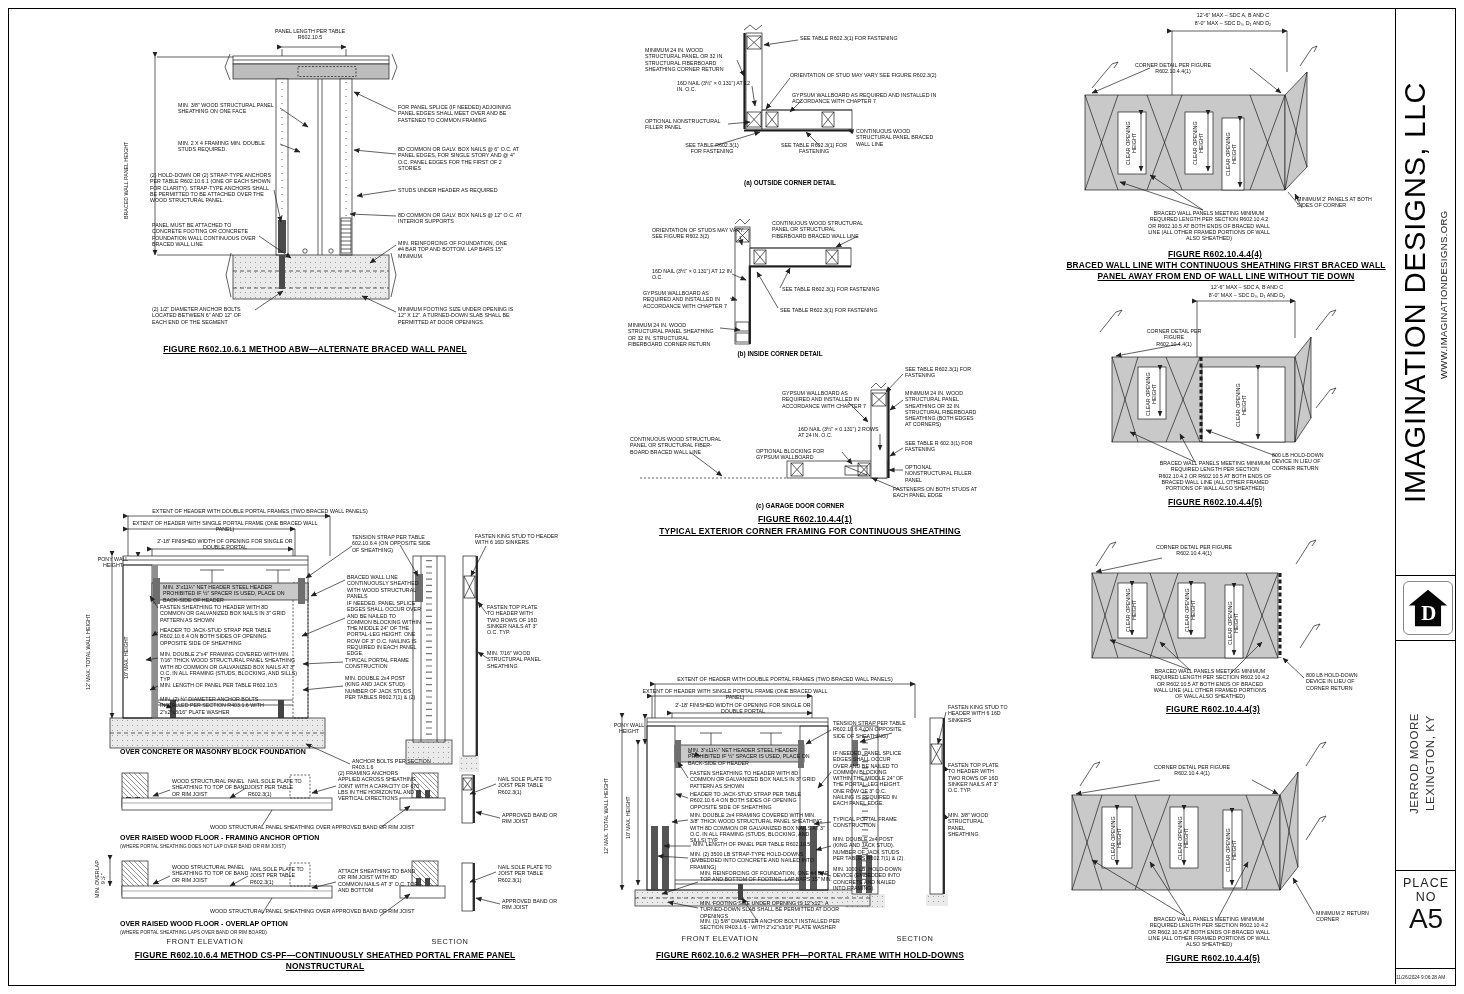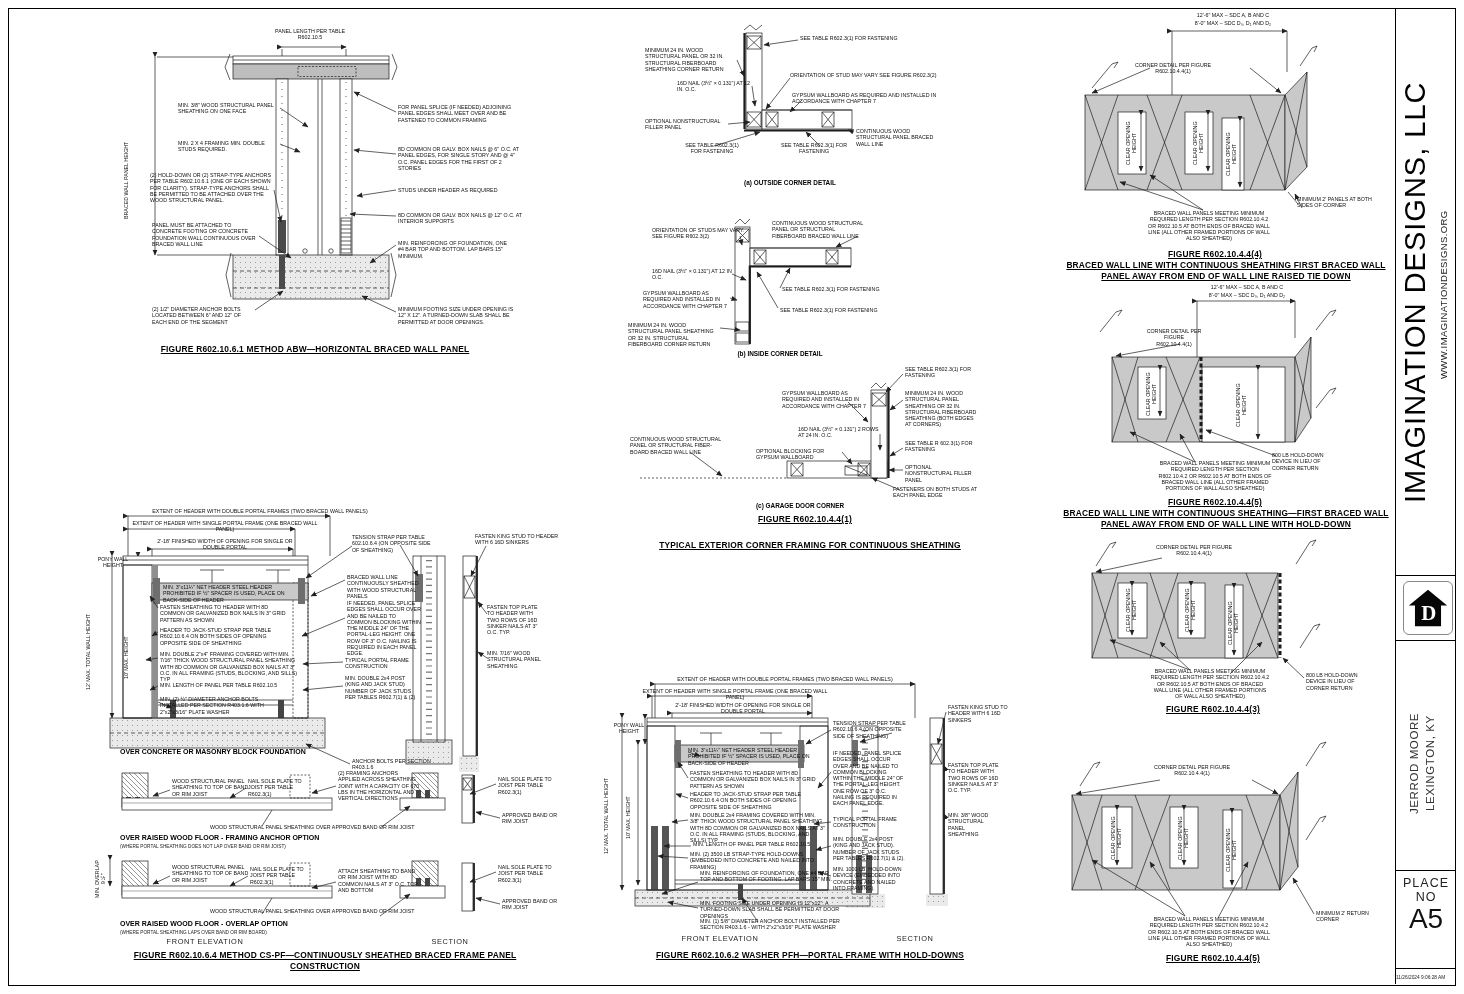--- a/index.html
+++ b/index.html
@@ -437,21 +437,21 @@
   <div class="lb" style="left:178px;top:140px;width:100px">MIN. 2 X 4 FRAMING MIN. DOUBLE STUDS REQUIRED.</div>
   <div class="lb" style="left:150px;top:172px;width:124px">(2) HOLD-DOWN OR (2) STRAP-TYPE ANCHORS PER TABLE R602.10.6.1 (ONE OF EACH SHOWN FOR CLARITY). STRAP-TYPE ANCHORS SHALL BE PERMITTED TO BE ATTACHED OVER THE WOOD STRUCTURAL PANEL.</div>
   <div class="lb" style="left:152px;top:222px;width:106px">PANEL MUST BE ATTACHED TO CONCRETE FOOTING OR CONCRETE FOUNDATION WALL CONTINUOUS OVER BRACED WALL LINE</div>
   <div class="lb" style="left:152px;top:306px;width:100px">(2) 1/2" DIAMETER ANCHOR BOLTS LOCATED BETWEEN 6" AND 12" OF EACH END OF THE SEGMENT</div>
   <div class="lb" style="left:398px;top:104px;width:122px">FOR PANEL SPLICE (IF NEEDED) ADJOINING PANEL EDGES SHALL MEET OVER AND BE FASTENED TO COMMON FRAMING</div>
   <div class="lb" style="left:398px;top:146px;width:126px">8D COMMON OR GALV. BOX NAILS @ 6" O.C. AT PANEL EDGES, FOR SINGLE STORY AND @ 4" O.C. PANEL EDGES FOR THE FIRST OF 2 STORIES</div>
   <div class="lb" style="left:398px;top:187px;width:126px">STUDS UNDER HEADER AS REQUIRED</div>
   <div class="lb" style="left:398px;top:212px;width:126px">8D COMMON OR GALV. BOX NAILS @ 12" O.C. AT INTERIOR SUPPORTS</div>
   <div class="lb" style="left:398px;top:240px;width:112px">MIN. REINFORCING OF FOUNDATION, ONE #4 BAR TOP AND BOTTOM. LAP BARS 15" MINIMUM.</div>
   <div class="lb" style="left:398px;top:306px;width:116px">MINIMUM FOOTING SIZE UNDER OPENING IS 12" X 12". A TURNED-DOWN SLAB SHALL BE PERMITTED AT DOOR OPENINGS.</div>
-  <div class="cap" style="left:160px;top:344px;width:310px">FIGURE R602.10.6.1 METHOD ABW—HORIZONTAL BRACED WALL PANEL</div>
+  <div class="cap" style="left:160px;top:344px;width:310px">FIGURE R602.10.6.1 METHOD ABW—ALTERNATE BRACED WALL PANEL</div>
 
   <div class="lb" style="left:800px;top:35px;width:112px">SEE TABLE R602.3(1) FOR FASTENING</div>
   <div class="lb" style="left:645px;top:47px;width:92px">MINIMUM 24 IN. WOOD STRUCTURAL PANEL OR 32 IN. STRUCTURAL FIBERBOARD SHEATHING CORNER RETURN</div>
   <div class="lb" style="left:677px;top:80px;width:76px">16D NAIL (3½" × 0.131") AT 12 IN. O.C.</div>
   <div class="lb" style="left:790px;top:72px;width:162px">ORIENTATION OF STUD MAY VARY SEE FIGURE R602.3(2)</div>
   <div class="lb" style="left:792px;top:92px;width:150px">GYPSUM WALLBOARD AS REQUIRED AND INSTALLED IN ACCORDANCE WITH CHAPTER 7</div>
   <div class="lb" style="left:645px;top:118px;width:82px">OPTIONAL NONSTRUCTURAL FILLER PANEL</div>
   <div class="lb c" style="left:680px;top:142px;width:64px">SEE TABLE R602.3(1) FOR FASTENING</div>
   <div class="lb c" style="left:778px;top:142px;width:72px">SEE TABLE R602.3(1) FOR FASTENING</div>
   <div class="lb" style="left:856px;top:128px;width:78px">CONTINUOUS WOOD STRUCTURAL PANEL BRACED WALL LINE</div>
@@ -470,42 +470,41 @@
   <div class="lb" style="left:782px;top:390px;width:88px">GYPSUM WALLBOARD AS REQUIRED AND INSTALLED IN ACCORDANCE WITH CHAPTER 7</div>
   <div class="lb" style="left:905px;top:390px;width:74px">MINIMUM 24 IN. WOOD STRUCTURAL PANEL SHEATHING OR 32 IN. STRUCTURAL FIBERBOARD SHEATHING (BOTH EDGES AT CORNERS)</div>
   <div class="lb" style="left:798px;top:426px;width:82px">16D NAIL (3½" × 0.131") 2 ROWS AT 24 IN. O.C.</div>
   <div class="lb" style="left:630px;top:436px;width:92px">CONTINUOUS WOOD STRUCTURAL PANEL OR STRUCTURAL FIBER-BOARD BRACED WALL LINE</div>
   <div class="lb" style="left:756px;top:448px;width:88px">OPTIONAL BLOCKING FOR GYPSUM WALLBOARD</div>
   <div class="lb" style="left:905px;top:440px;width:68px">SEE TABLE R 602.3(1) FOR FASTENING</div>
   <div class="lb" style="left:905px;top:464px;width:72px">OPTIONAL NONSTRUCTURAL FILLER PANEL</div>
   <div class="lb" style="left:893px;top:486px;width:88px">FASTENERS ON BOTH STUDS AT EACH PANEL EDGE</div>
   <div class="scap" style="left:700px;top:502px;width:200px">(c) GARAGE DOOR CORNER</div>
   <div class="cap" style="left:695px;top:514px;width:220px">FIGURE R602.10.4.4(1)</div>
-  <div class="cap" style="left:645px;top:540px;width:330px">TYPICAL EXTERIOR CORNER FRAMING FOR CONTINUOUS SHEATHING</div>
+  <div class="cap" style="left:645px;top:526px;width:330px">TYPICAL EXTERIOR CORNER FRAMING FOR CONTINUOUS SHEATHING</div>
 
   <div class="lb c" style="left:1173px;top:12px;width:120px">12'-6" MAX – SDC A, B AND C</div>
   <div class="lb c" style="left:1173px;top:20px;width:120px">8'-0" MAX – SDC D₀, D₁ AND D₂</div>
   <div class="lb c" style="left:1128px;top:62px;width:90px">CORNER DETAIL PER FIGURE R602.10.4.4(1)</div>
   <div class="vt" style="left:1126px;top:116px;width:12px;height:54px">CLEAR OPENING HEIGHT</div>
   <div class="vt" style="left:1193px;top:116px;width:12px;height:54px">CLEAR OPENING HEIGHT</div>
   <div class="vt" style="left:1226px;top:122px;width:12px;height:64px">CLEAR OPENING HEIGHT</div>
   <div class="lb" style="left:1297px;top:196px;width:76px">MINIMUM 2' PANELS AT BOTH SIDES OF CORNER</div>
   <div class="lb c" style="left:1148px;top:210px;width:122px">BRACED WALL PANELS MEETING MINIMUM REQUIRED LENGTH PER SECTION R602.10.4.2 OR R602.10.5 AT BOTH ENDS OF BRACED WALL LINE (ALL OTHER FRAMED PORTIONS OF WALL ALSO SHEATHED)</div>
   <div class="cap" style="left:1140px;top:249px;width:150px">FIGURE R602.10.4.4(4)</div>
-  <div class="cap" style="left:1060px;top:260px;width:332px">BRACED WALL LINE WITH CONTINUOUS SHEATHING FIRST BRACED WALL PANEL AWAY FROM END OF WALL LINE RAISED TIE DOWN</div>
+  <div class="cap" style="left:1060px;top:260px;width:332px">BRACED WALL LINE WITH CONTINUOUS SHEATHING FIRST BRACED WALL PANEL AWAY FROM END OF WALL LINE WITHOUT TIE DOWN</div>
 
   <div class="lb c" style="left:1188px;top:284px;width:118px">12'-6" MAX – SDC A, B AND C</div>
   <div class="lb c" style="left:1188px;top:292px;width:118px">8'-0" MAX – SDC D₀, D₁ AND D₂</div>
   <div class="lb c" style="left:1146px;top:328px;width:56px">CORNER DETAIL PER FIGURE R602.10.4.4(1)</div>
   <div class="vt" style="left:1146px;top:372px;width:12px;height:44px">CLEAR OPENING HEIGHT</div>
   <div class="vt" style="left:1236px;top:374px;width:12px;height:62px">CLEAR OPENING HEIGHT</div>
   <div class="lb" style="left:1272px;top:452px;width:70px">800 LB HOLD-DOWN DEVICE IN LIEU OF CORNER RETURN</div>
   <div class="lb c" style="left:1156px;top:460px;width:118px">BRACED WALL PANELS MEETING MINIMUM REQUIRED LENGTH PER SECTION R602.10.4.2 OR R602.10.5 AT BOTH ENDS OF BRACED WALL LINE (ALL OTHER FRAMED PORTIONS OF WALL ALSO SHEATHED)</div>
   <div class="cap" style="left:1140px;top:497px;width:150px">FIGURE R602.10.4.4(5)</div>
-  <div class="cap" style="left:1060px;top:508px;width:332px">BRACED WALL LINE WITH CONTINUOUS SHEATHING—FIRST BRACED WALL PANEL AWAY FROM END OF WALL LINE WITH HOLD-DOWN</div>
 
   <div class="lb c" style="left:1148px;top:544px;width:92px">CORNER DETAIL PER FIGURE R602.10.4.4(1)</div>
   <div class="vt" style="left:1126px;top:586px;width:12px;height:48px">CLEAR OPENING HEIGHT</div>
   <div class="vt" style="left:1185px;top:586px;width:12px;height:48px">CLEAR OPENING HEIGHT</div>
   <div class="vt" style="left:1228px;top:592px;width:12px;height:62px">CLEAR OPENING HEIGHT</div>
   <div class="lb" style="left:1306px;top:672px;width:70px">800 LB HOLD-DOWN DEVICE IN LIEU OF CORNER RETURN</div>
   <div class="lb c" style="left:1150px;top:668px;width:120px">BRACED WALL PANELS MEETING MINIMUM REQUIRED LENGTH PER SECTION R602.10.4.2 OR R602.10.5 AT BOTH ENDS OF BRACED WALL LINE (ALL OTHER FRAMED PORTIONS OF WALL ALSO SHEATHED)</div>
   <div class="cap" style="left:1138px;top:704px;width:150px">FIGURE R602.10.4.4(3)</div>
 
   <div class="lb c" style="left:1146px;top:764px;width:92px">CORNER DETAIL PER FIGURE R602.10.4.4(1)</div>
@@ -550,21 +549,21 @@
   <div class="lb" style="left:172px;top:864px;width:82px">WOOD STRUCTURAL PANEL SHEATHING TO TOP OF BAND OR RIM JOIST</div>
   <div class="lb" style="left:250px;top:866px;width:64px">NAIL SOLE PLATE TO JOIST PER TABLE R602.3(1)</div>
   <div class="lb" style="left:338px;top:868px;width:84px">ATTACH SHEATHING TO BAND OR RIM JOIST WITH 8D COMMON NAILS AT 3" O.C. TOP AND BOTTOM</div>
   <div class="lb" style="left:498px;top:864px;width:58px">NAIL SOLE PLATE TO JOIST PER TABLE R602.3(1)</div>
   <div class="lb" style="left:502px;top:898px;width:60px">APPROVED BAND OR RIM JOIST</div>
   <div class="lb" style="left:210px;top:908px;width:210px">WOOD STRUCTURAL PANEL SHEATHING OVER APPROVED BAND OR RIM JOIST</div>
   <div class="opt" style="left:120px;top:920px;width:280px">OVER RAISED WOOD FLOOR - OVERLAP OPTION</div>
   <div class="optsub" style="left:120px;top:930px;width:280px">(WHERE PORTAL SHEATHING LAPS OVER BAND OR RIM BOARD)</div>
   <div class="fe" style="left:145px;top:937px;width:120px">FRONT ELEVATION</div>
   <div class="fe" style="left:415px;top:937px;width:70px">SECTION</div>
-  <div class="cap" style="left:115px;top:950px;width:420px">FIGURE R602.10.6.4 METHOD CS-PF—CONTINUOUSLY SHEATHED BRACED FRAME PANEL CONSTRUCTION</div>
+  <div class="cap" style="left:115px;top:950px;width:420px">FIGURE R602.10.6.4 METHOD CS-PF—CONTINUOUSLY SHEATHED PORTAL FRAME PANEL NONSTRUCTURAL</div>
 
   <div class="lb c" style="left:645px;top:676px;width:280px">EXTENT OF HEADER WITH DOUBLE PORTAL FRAMES (TWO BRACED WALL PANELS)</div>
   <div class="lb c" style="left:640px;top:688px;width:190px">EXTENT OF HEADER WITH SINGLE PORTAL FRAME (ONE BRACED WALL PANEL)</div>
   <div class="lb c" style="left:668px;top:702px;width:150px">2'-18' FINISHED WIDTH OF OPENING FOR SINGLE OR DOUBLE PORTAL</div>
   <div class="lb c" style="left:610px;top:722px;width:38px">PONY WALL HEIGHT</div>
   <div class="vt" style="left:604px;top:752px;width:10px;height:128px">12' MAX. TOTAL WALL HEIGHT</div>
   <div class="vt" style="left:626px;top:768px;width:10px;height:100px">10' MAX. HEIGHT</div>
   <div class="lb" style="left:688px;top:747px;width:132px">MIN. 3"x11¼" NET HEADER STEEL HEADER PROHIBITED IF ½" SPACER IS USED, PLACE ON BACK-SIDE OF HEADER</div>
   <div class="lb" style="left:690px;top:770px;width:130px">FASTEN SHEATHING TO HEADER WITH 8D COMMON OR GALVANIZED BOX NAILS IN 3" GRID PATTERN AS SHOWN</div>
   <div class="lb" style="left:690px;top:791px;width:130px">HEADER TO JACK-STUD STRAP PER TABLE R602.10.6.4 ON BOTH SIDES OF OPENING OPPOSITE SIDE OF SHEATHING</div>

